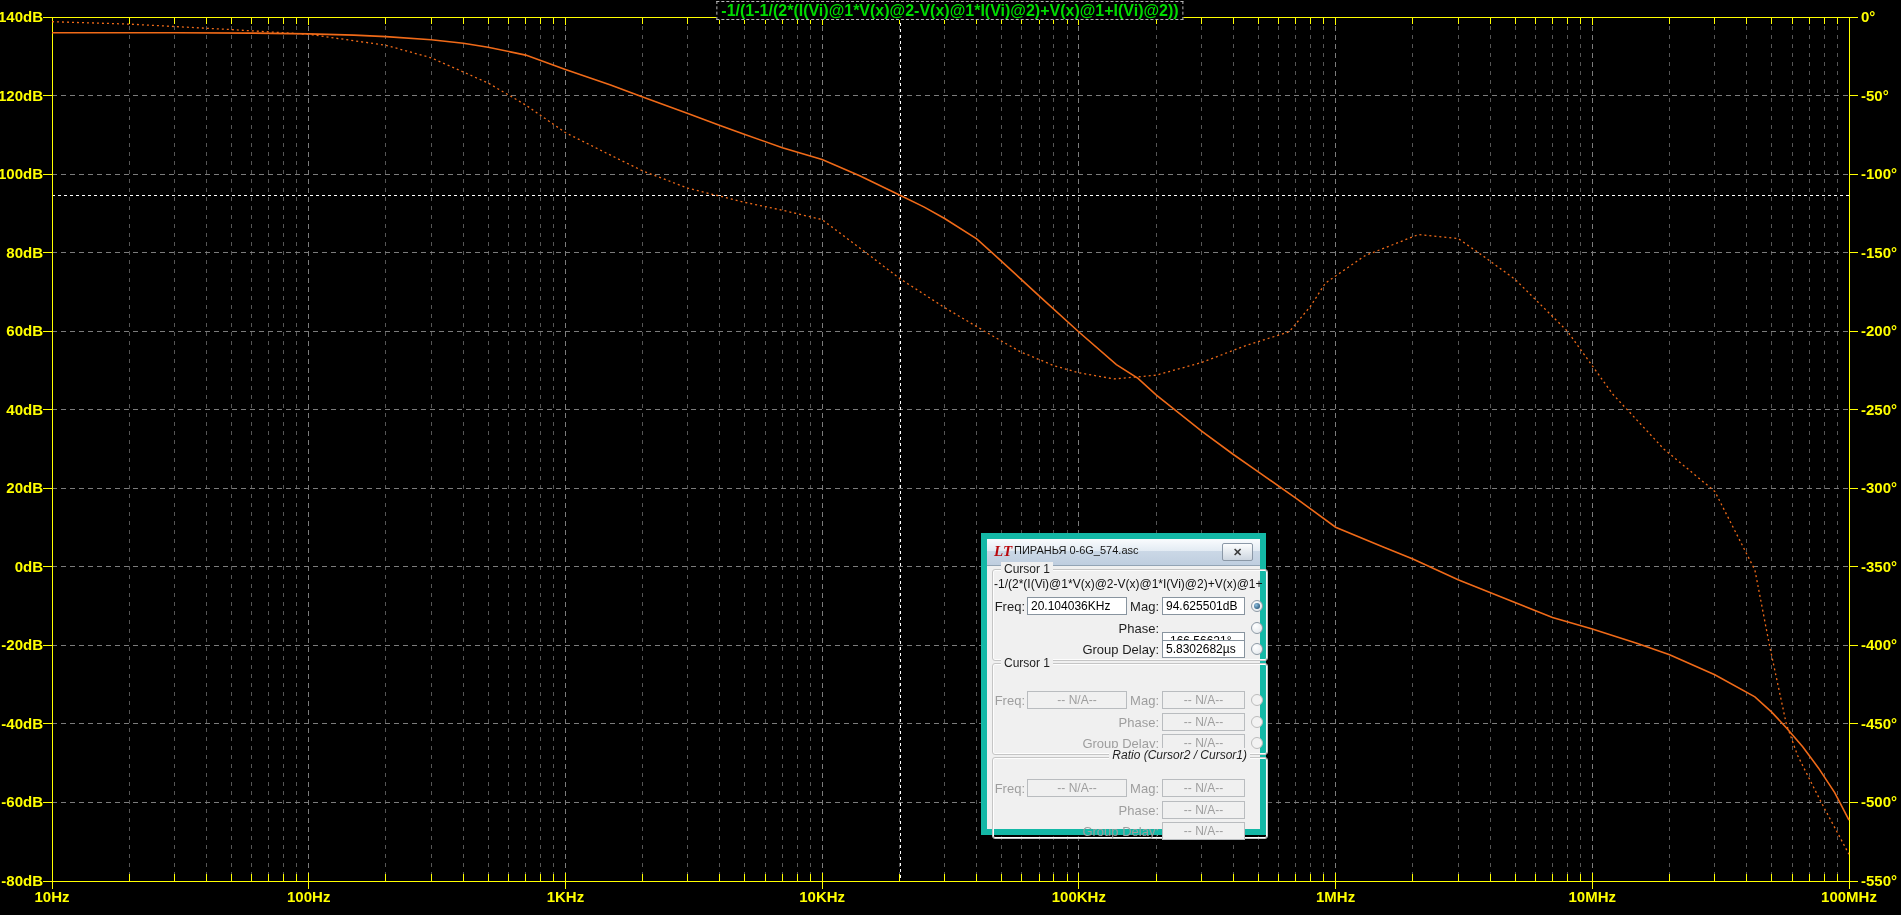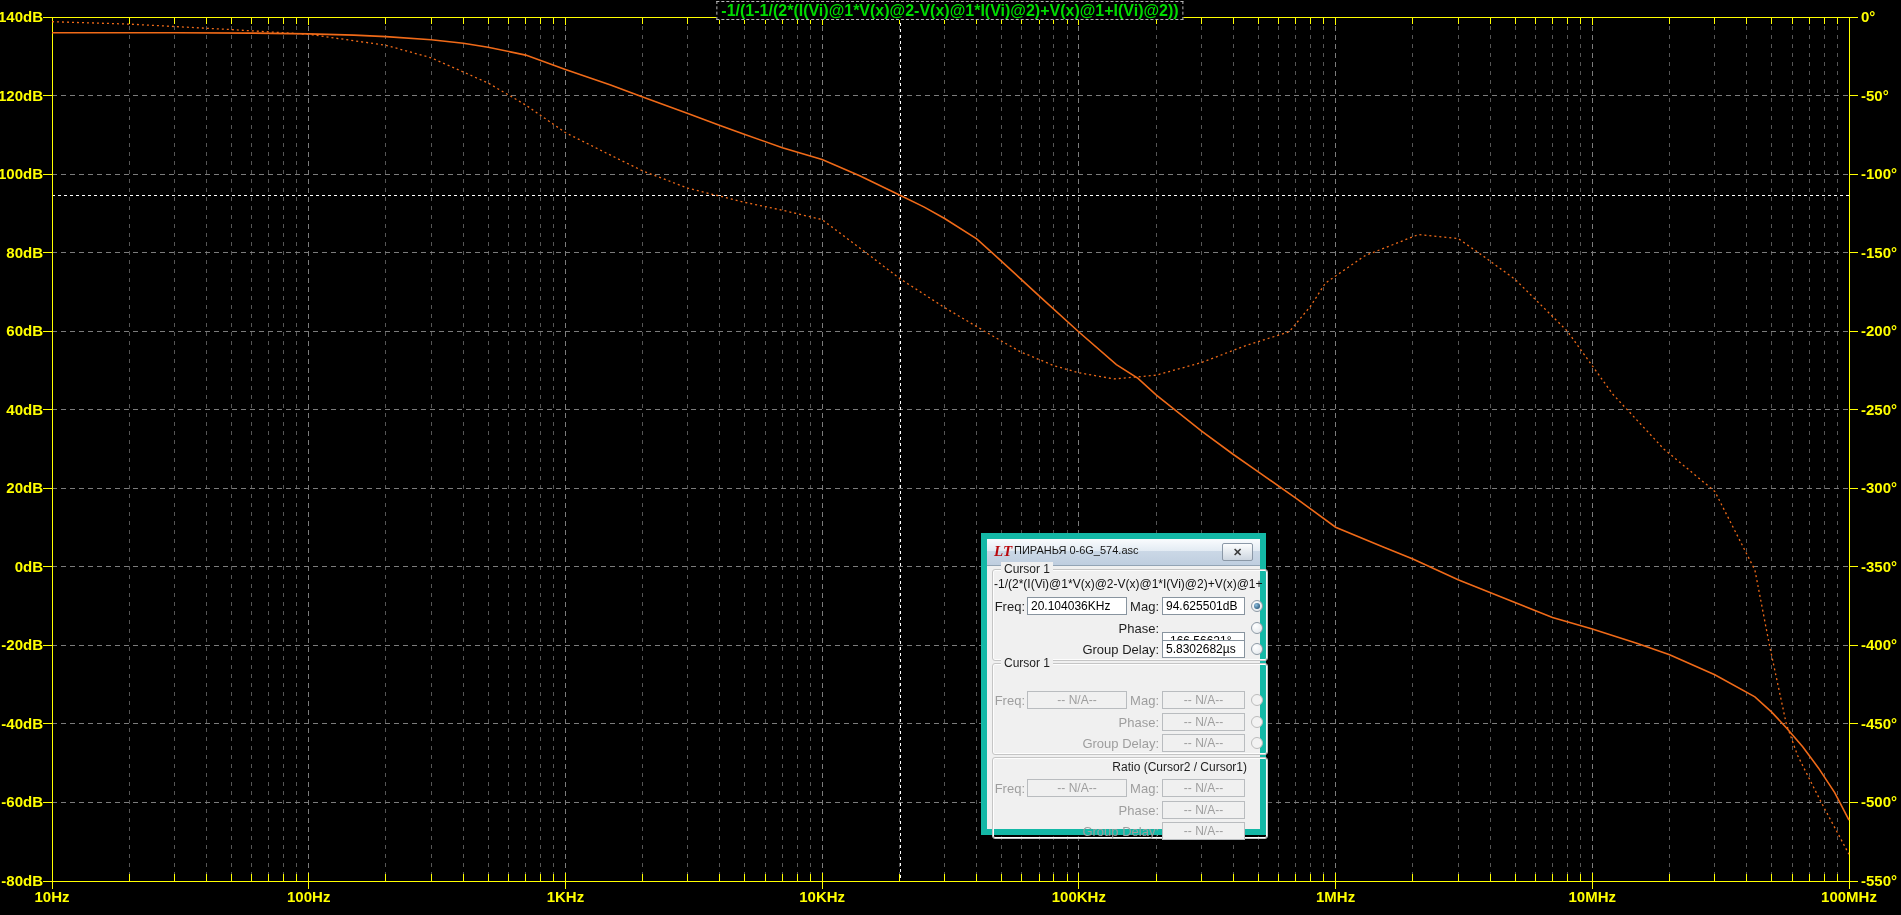--- a/index.html
+++ b/index.html
@@ -346,21 +346,21 @@
 
     <span class="lbl dim" style="left:100px;top:176px;width:72px;">Phase:</span>
     <input class="tb dis" style="left: 175px; top: 174px; width: 83px;" readonly="" value="-- N/A--">
     <span class="radio dis" style="left:264px;top:177px;"></span>
 
     <span class="lbl dim" style="left:80px;top:197px;width:92px;">Group Delay:</span>
     <input class="tb dis" style="left: 175px; top: 195px; width: 83px;" readonly="" value="-- N/A--">
     <span class="radio dis" style="left:264px;top:198px;"></span>
 
     <div class="grp" style="left:5px;top:218px;width:274px;height:80px;"></div>
-    <span class="grp-h" style="right:10px;top:221px;">Ratio (Cursor2 / Cursor1)</span>
+    <span class="grp-h" style="right:10px;top:209px;font-style:italic;">Ratio (Cursor2 / Cursor1)</span>
 
     <span class="lbl dim" style="left:4px;top:242px;width:34px;">Freq:</span>
     <input class="tb dis" style="left: 40px; top: 240px; width: 100px;" readonly="" value="-- N/A--">
     <span class="lbl dim" style="left:120px;top:242px;width:52px;">Mag:</span>
     <input class="tb dis" style="left: 175px; top: 240px; width: 83px;" readonly="" value="-- N/A--">
 
     <span class="lbl dim" style="left:100px;top:264px;width:72px;">Phase:</span>
     <input class="tb dis" style="left: 175px; top: 262px; width: 83px;" readonly="" value="-- N/A--">
 
     <span class="lbl dim" style="left:80px;top:285px;width:92px;">Group Delay:</span>

